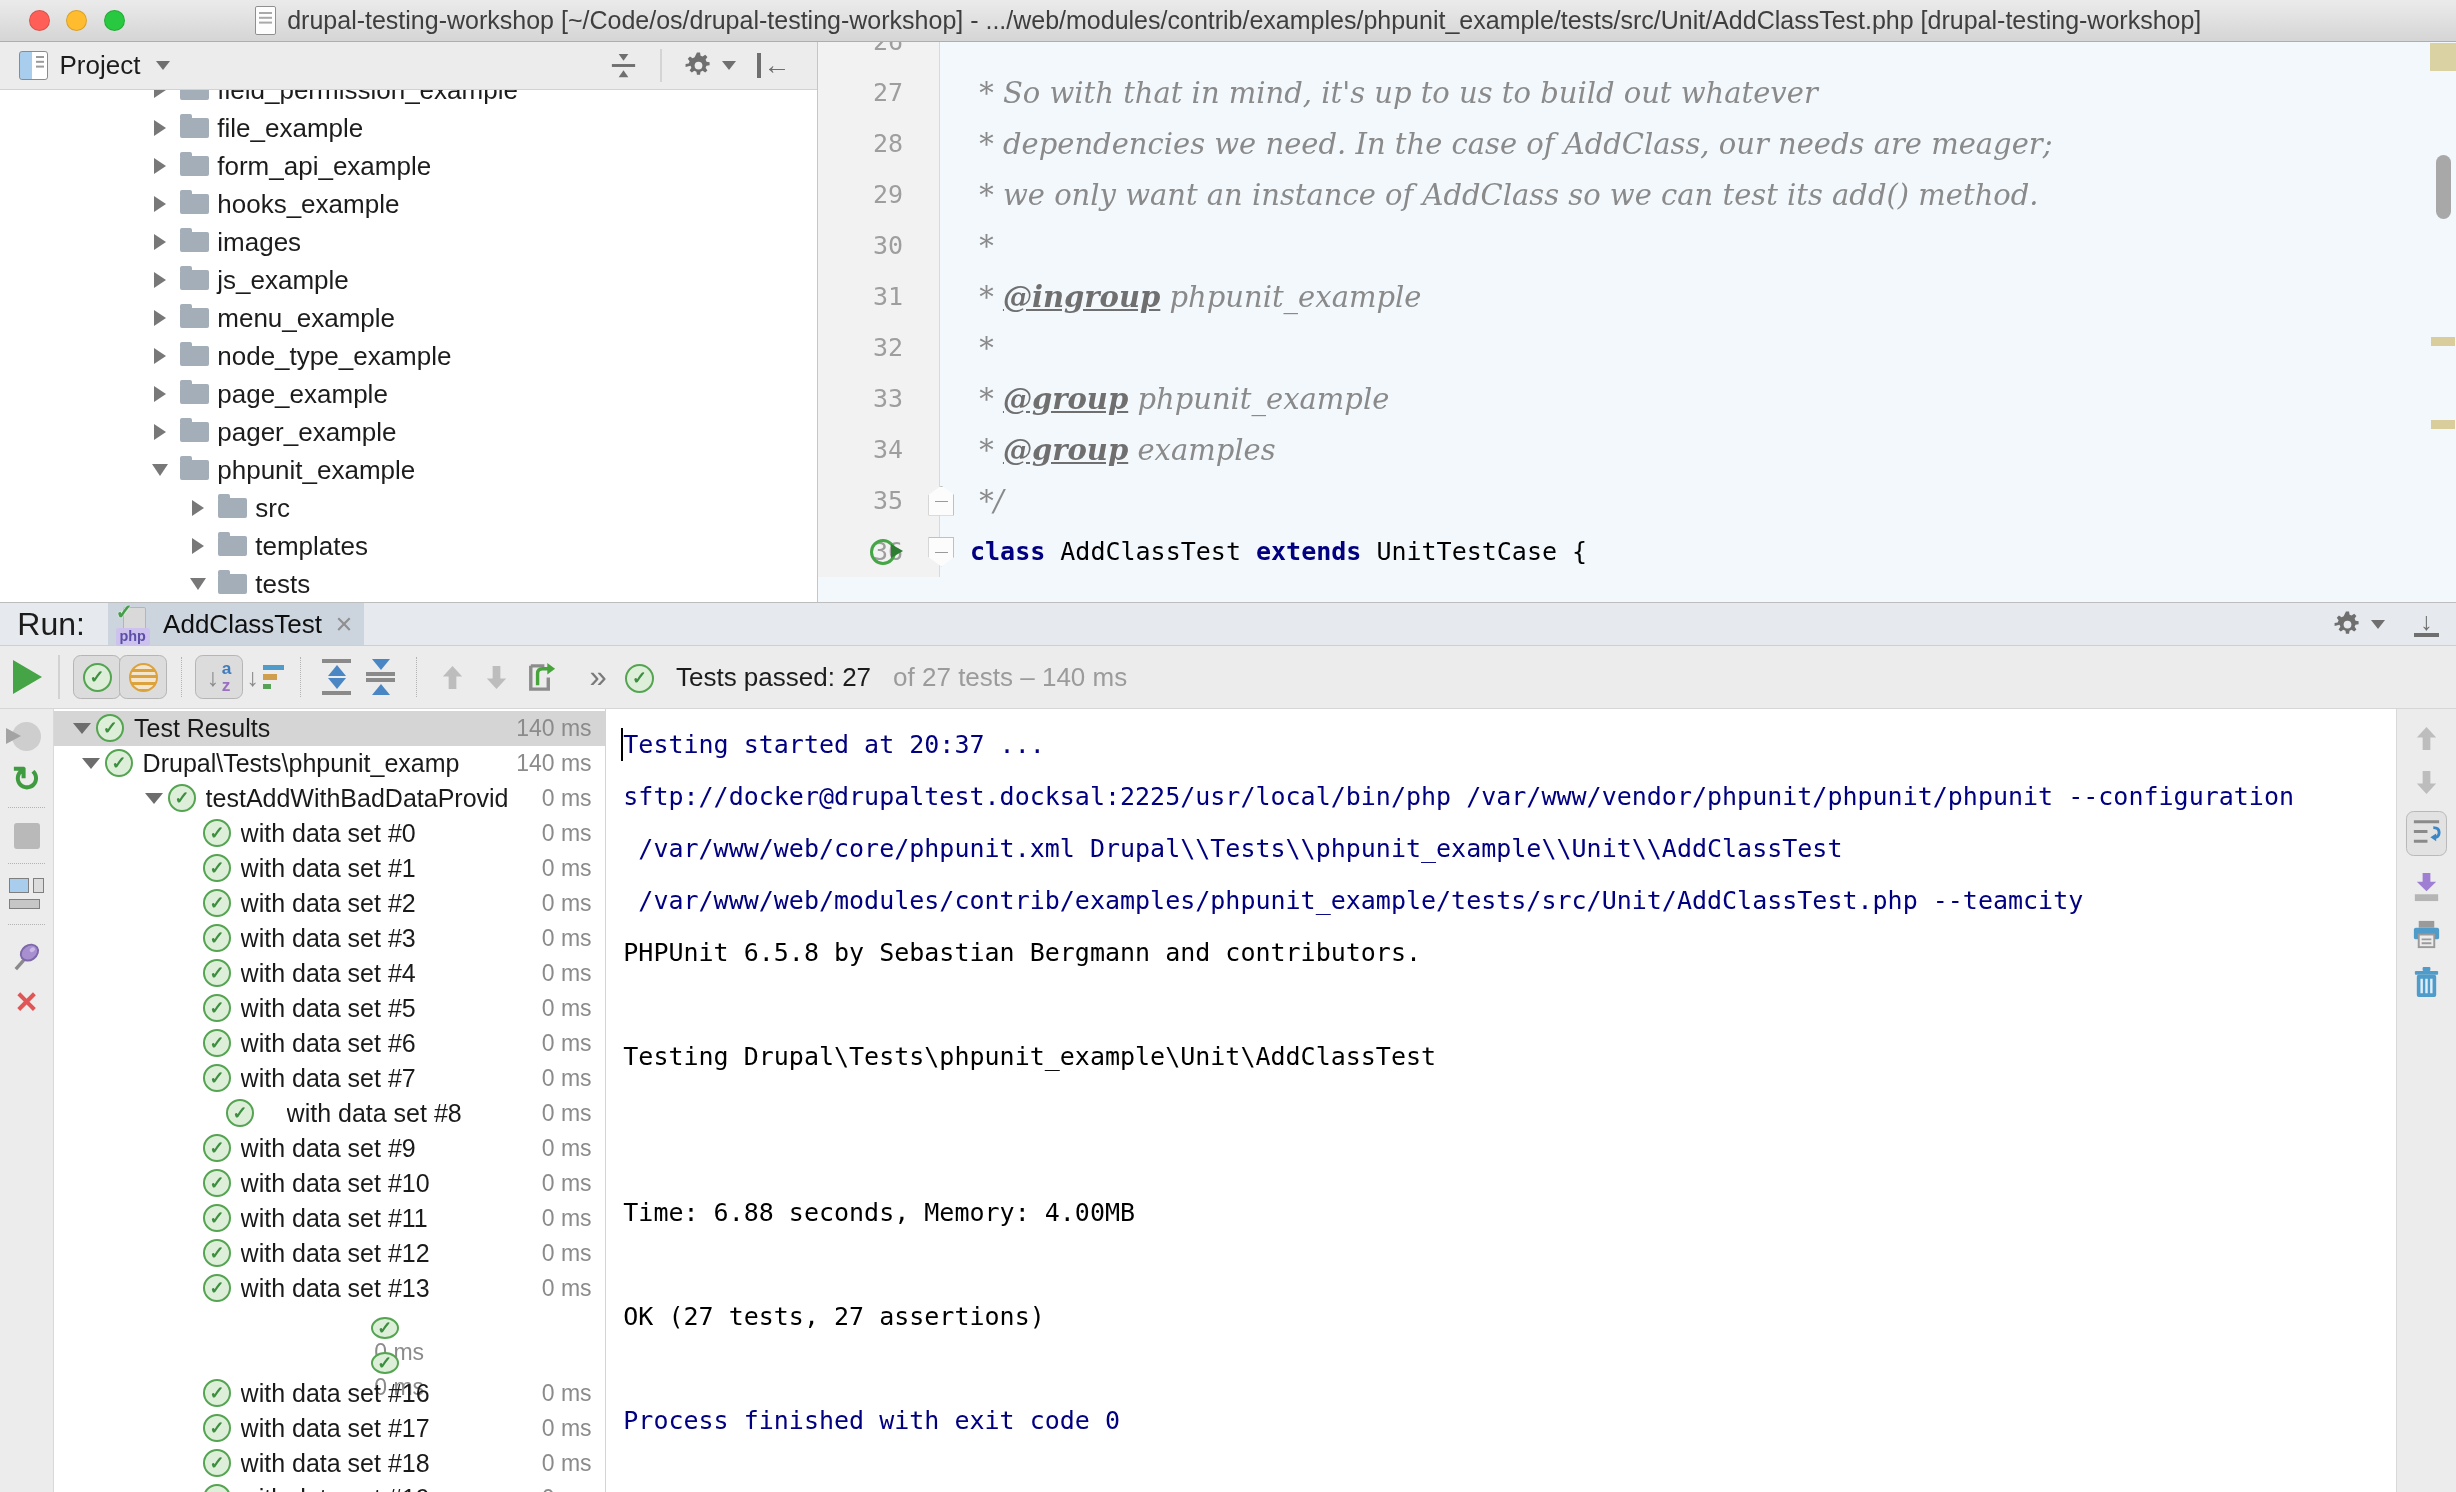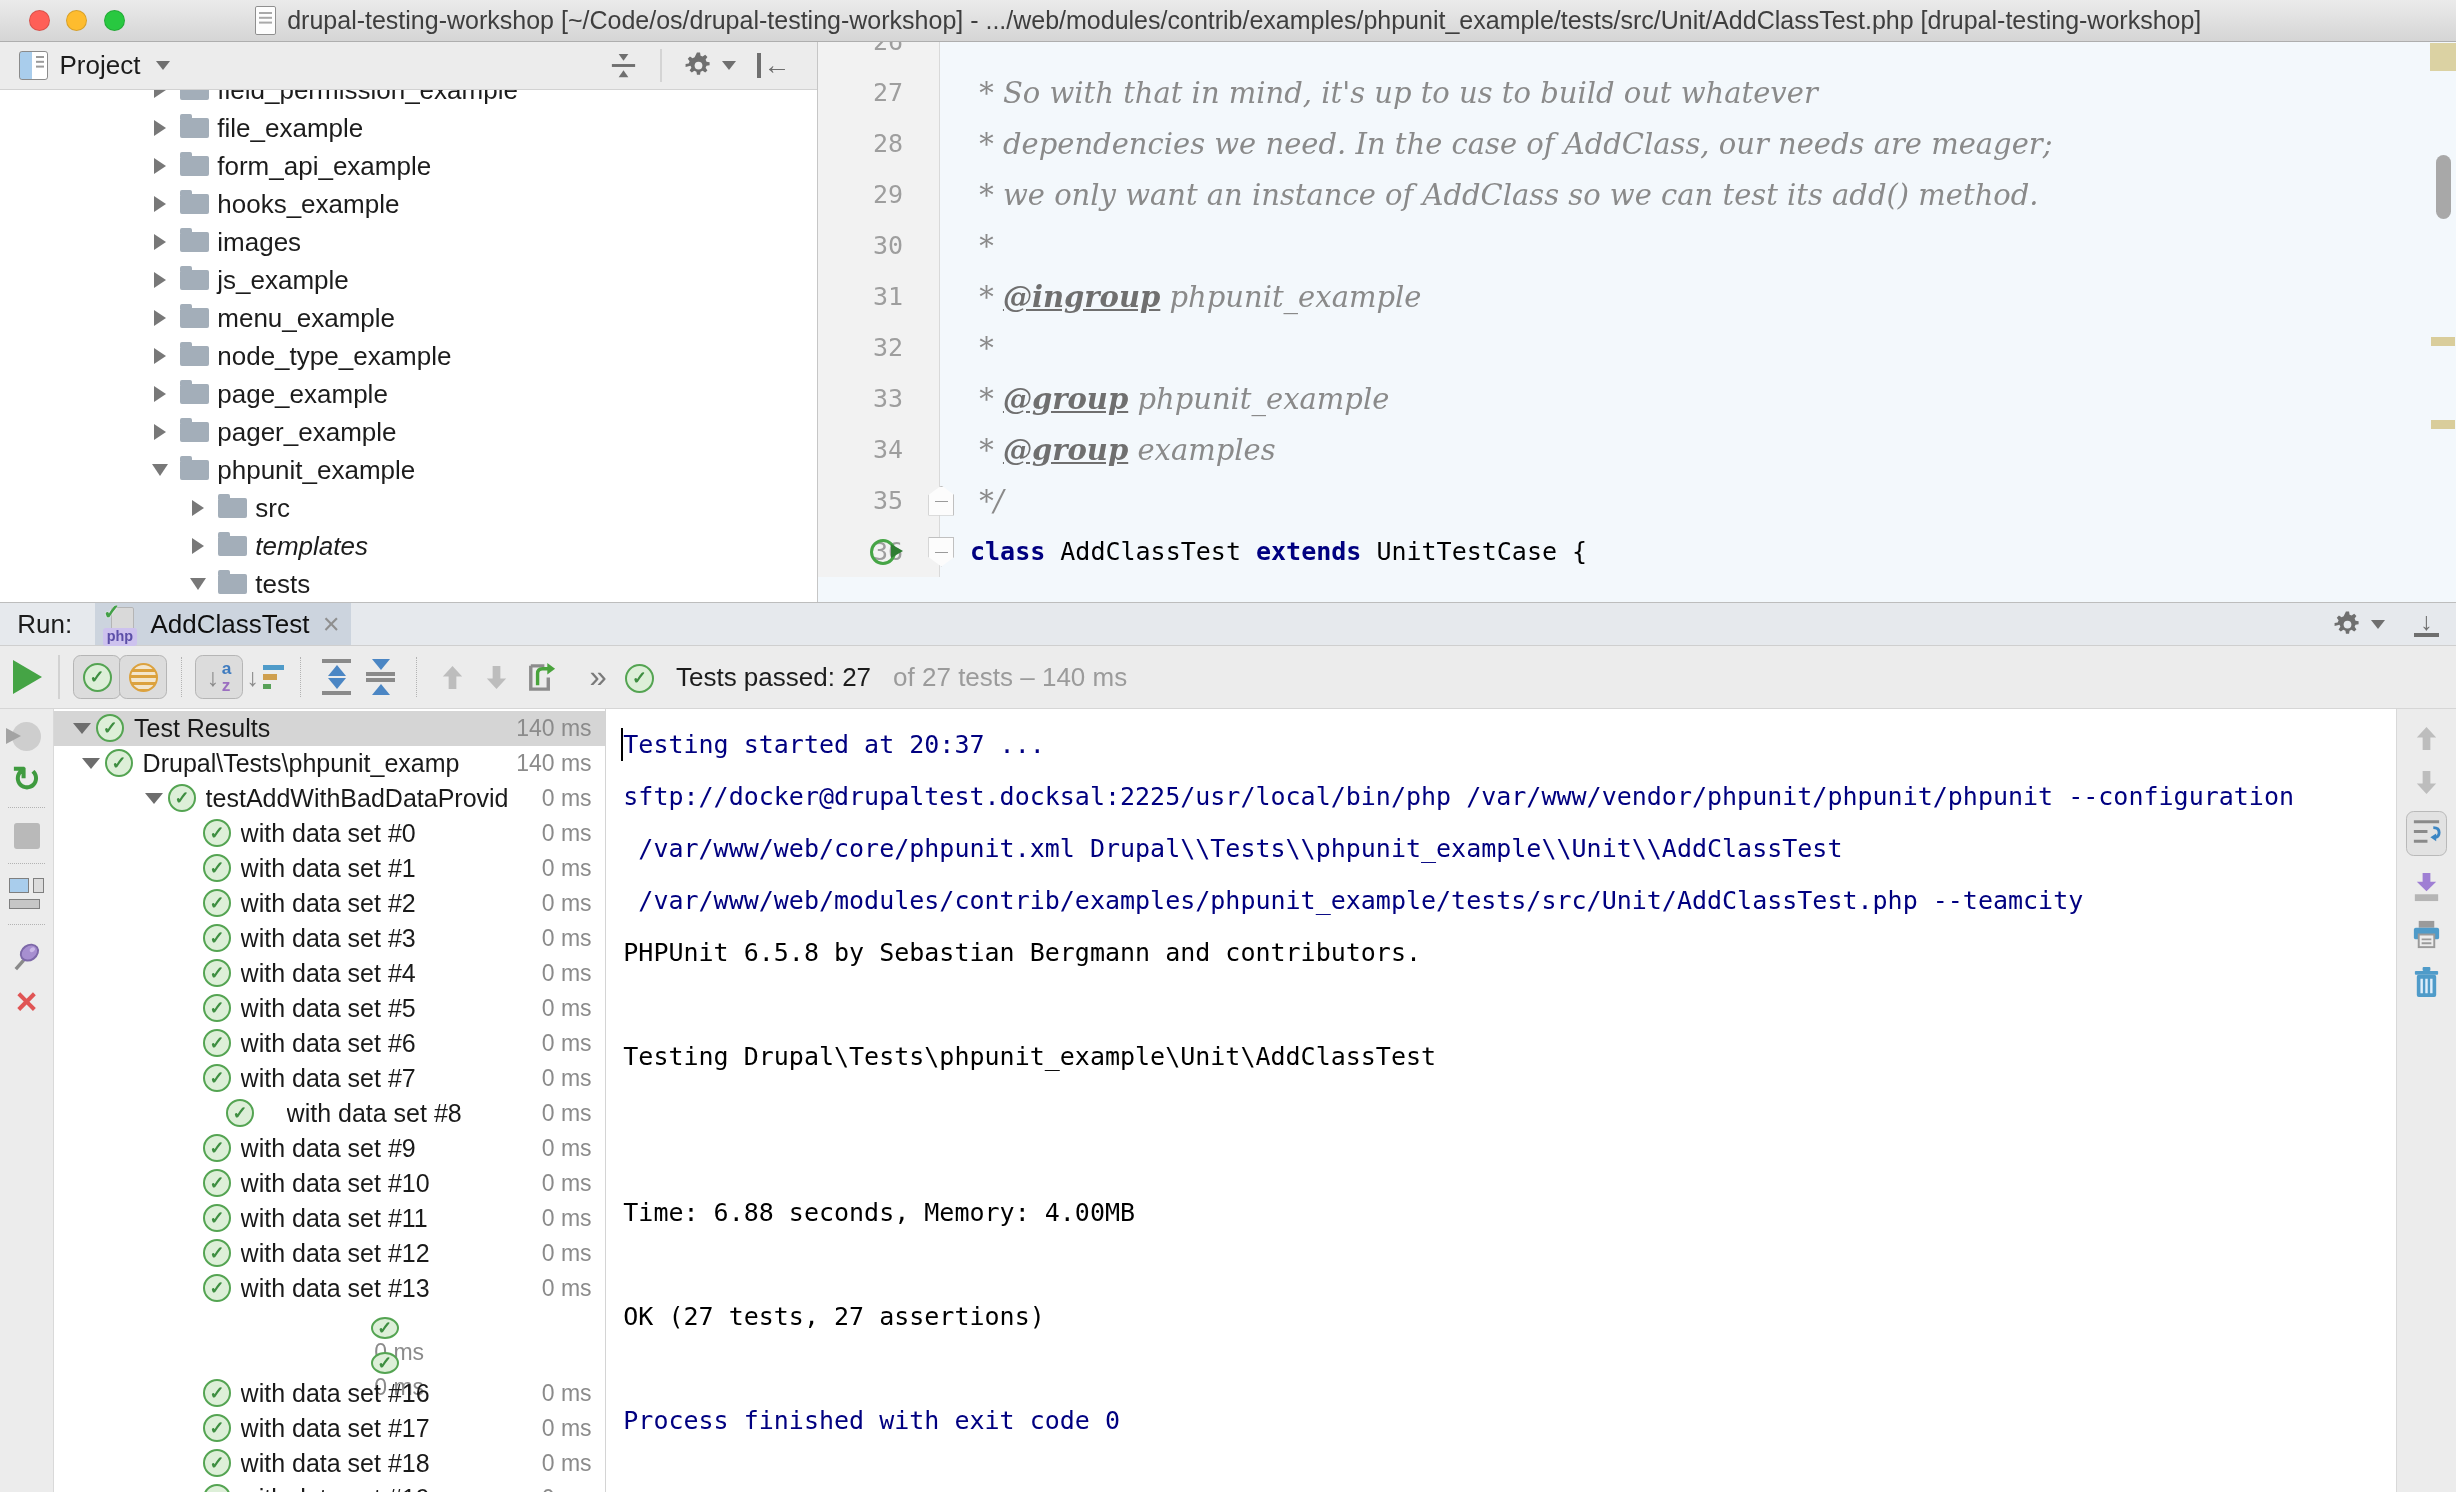--- a/index.html
+++ b/index.html
@@ -64,21 +64,21 @@
   .fold::after { content:""; position:absolute; left:5.8px; right:5.8px; top:50%; height:1.9px; background:#9a9a9a; }
   .fold.fold-open  { clip-path:polygon(50% 0,100% 32%,100% 100%,0 100%,0 32%); }
   .fold.fold-closed{ clip-path:polygon(0 0,100% 0,100% 68%,50% 100%,0 68%); }
   .sb-top   { position:absolute; top:1px;  right:0;   width:26px; height:28px; background:#dbd2a3; }
   .sb-thumb { position:absolute; top:113px; right:4.8px; width:15.4px; height:64px; background:#a8a8a8; border-radius:8.6px; }
   .sb-mark  { position:absolute; right:1px; width:24px; height:8.6px; background:#d9cd9b; }
 
   
   .runpanel { height:889px; display:flex; flex-direction:column; }
   .run-header { height:43px; min-height:43px; background:#e6e9ed; border-bottom:1px solid #cfcfcf; display:flex; align-items:stretch; padding-left:17.3px; }
-  .run-label { align-self:center; font-size:26px; margin-right:23px; }
+  .run-label { align-self:center; font-size:32px; margin-right:23px; }
   .run-tab { width:256px; background:#ccd4de; display:flex; align-items:center; gap:13.4px; padding:0 11.5px; }
   .tab-title { font-size:26px; color:#0f0f0f; white-space:nowrap; }
   .tab-close { color:#8f8f8f; font-size:29px; line-height:1; }
   .rh-right { margin-left:auto; display:flex; align-items:center; gap:29px; padding-right:17.3px; }
   .dlico { display:flex; flex-direction:column; align-items:center; gap:1px; color:#6f6f6f; }
   .dlico .ar { font-size:25px; font-weight:bold; line-height:21px; }
   .dlico .base { width:25px; height:4.8px; background:#6f6f6f; }
 
   .phpfile { width:31px; height:37px; position:relative; }
   .pf-doc { position:absolute; left:3.8px; top:1.9px; width:23px; height:29px; background:#d9d9d9; border:1px solid #b5b5b5; border-radius:1.9px; }
@@ -240,21 +240,21 @@
           <div class="prow" style="padding-left: 146px;">
             <span class="parr expanded"></span>
             <span class="folder"></span>
             <span class="plabel">phpunit_example</span>
           </div>
           <div class="prow" style="padding-left: 184px;">
             <span class="parr collapsed"></span>
             <span class="folder"></span>
             <span class="plabel">src</span>
           </div>
-          <div class="prow" style="padding-left: 184px; font-style: italic;">
+          <div class="prow" style="padding-left: 184px;">
             <span class="parr collapsed"></span>
             <span class="folder"></span>
             <span class="plabel">templates</span>
           </div>
           <div class="prow" style="padding-left: 184px;">
             <span class="parr expanded"></span>
             <span class="folder"></span>
             <span class="plabel">tests</span>
           </div>
       </div>

